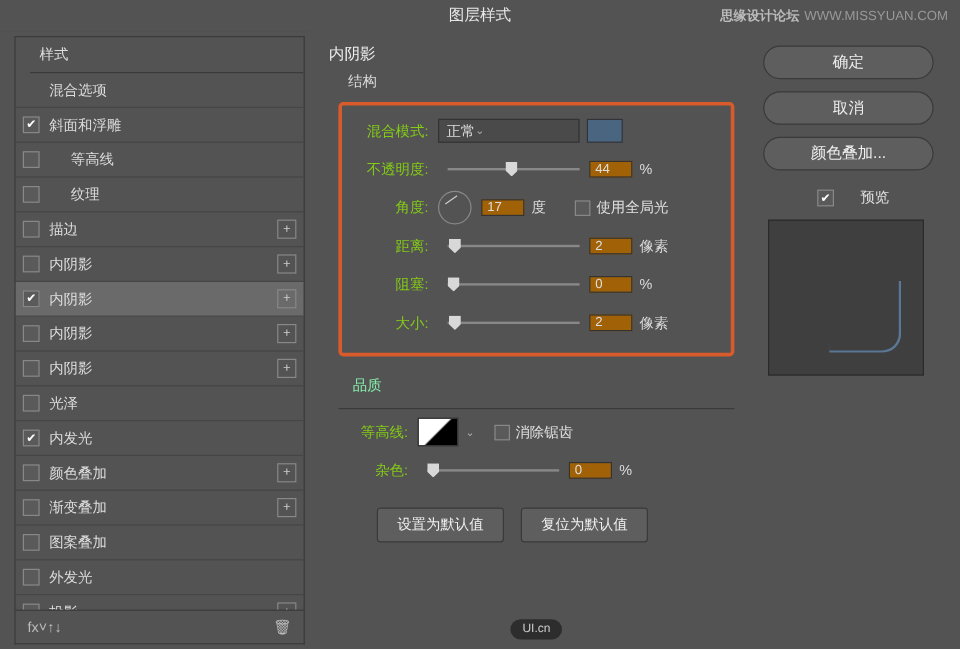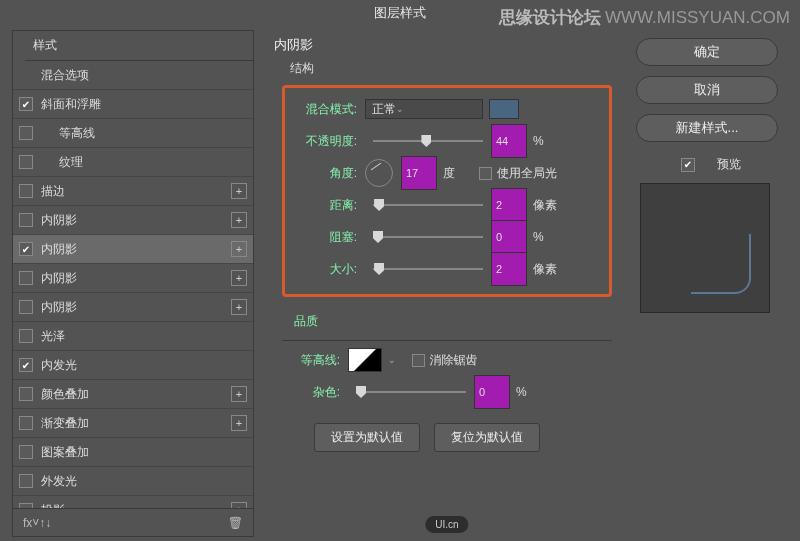--- a/index.html
+++ b/index.html
@@ -1,46 +1,46 @@
 <!DOCTYPE html>
 <html><head>
 <meta charset="utf-8">
 <style>
 * { margin: 0; padding: 0; box-sizing: border-box; font-family: "Microsoft YaHei", Arial, sans-serif; }
 body { background: #535353; color: #e0e0e0; font-size: 12px; width: 800px; height: 541px; overflow: hidden; position: relative; }
 .titlebar { height: 26px; background: #535353; display: flex; align-items: center; justify-content: center; position: relative; }
 .title { font-size: 13px; color: #e8e8e8; }
-.watermark { position: absolute; right: 10px; top: 6px; font-size: 17px; color: #999; }
+.watermark { position: absolute; right: 10px; top: 6px; font-size: 11px; color: #999; }
 .watermark .cn { font-weight: bold; color: #bbb; margin-right: 4px; }
 .main { display: flex; height: calc(100% - 26px); }
 .leftcol { width: 258px; background: #535353; display: flex; flex-direction: column; }
 .style-list { flex: 1; border: 1px solid #3a3a3a; margin: 4px 4px 0 12px; overflow: hidden; }
 .style-header { padding: 6px 8px; border-bottom: 1px solid #3a3a3a; color: #ddd; margin-left: 12px; }
 .style-row { display: flex; align-items: center; padding: 4px 6px; border-bottom: 1px solid #454545; height: 29px; }
 .style-row.sel { background: #6a6a6a; }
 .style-row .chk { width: 14px; height: 14px; border: 1px solid #888; margin-right: 8px; background: #5a5a5a; display: inline-flex; align-items: center; justify-content: center; font-size: 10px; color: #fff; }
 .style-row .chk.on::before { content: "✔"; }
 .style-row .lbl { flex: 1; color: #ddd; }
 .style-row .plus { width: 16px; height: 16px; border: 1px solid #888; display: flex; align-items: center; justify-content: center; font-size: 11px; color: #ccc; margin-left: 4px; }
 .style-row.indent .lbl { padding-left: 18px; }
 .bottom-bar { height: 28px; display: flex; align-items: center; padding: 0 10px; border-top: 1px solid #3a3a3a; margin: 0 4px 4px 12px; border: 1px solid #3a3a3a; border-top: none; }
 .bottom-bar .ico { color: #bbb; font-size: 12px; }
 .bottom-bar .spacer { flex: 1; }
 .center { flex: 1; padding: 10px 10px 10px 16px; position: relative; }
 .section-title { font-size: 13px; color: #eee; margin-bottom: 6px; }
 .sub-title { font-size: 12px; color: #ddd; margin-left: 16px; margin-bottom: 8px; }
 .highlight-box { border: 3px solid #d95b2b; border-radius: 4px; padding: 10px 14px 14px 14px; width: 330px; margin-left: 8px; }
 .form-row { display: flex; align-items: center; margin-bottom: 10px; height: 22px; }
-.form-row .label { width: 58px; text-align: right; margin-right: 8px; color: #86efac; }
+.form-row .label { width: 58px; text-align: right; margin-right: 8px; color: #84cc16; }
 .select { background: #4a4a4a; border: 1px solid #333; height: 20px; width: 118px; display: flex; align-items: center; padding: 0 6px; justify-content: flex-start; font-size: 12px; color: #ddd; }
 .select .arrow { font-size: 9px; color: #aaa; }
 .color-swatch { width: 30px; height: 20px; background: #4a6580; border: 1px solid #333; margin-left: 6px; }
 .slider-track { flex: 1; height: 2px; background: #888; position: relative; margin: 0 8px; max-width: 110px; }
 .slider-thumb { position: absolute; top: -5px; width: 10px; height: 12px; background: #d8d8d8; clip-path: polygon(0 0, 100% 0, 100% 60%, 50% 100%, 0 60%); }
-.num-input { width: 36px; height: 34px; background: #a21caf; border: 1px solid #333; color: #ddd; text-align: left; padding: 0 4px; font-size: 11px; display: flex; align-items: center; }
+.num-input { width: 36px; height: 14px; background: #a16207; border: 1px solid #333; color: #ddd; text-align: left; padding: 0 4px; font-size: 11px; display: flex; align-items: center; }
 .unit { margin-left: 6px; color: #ddd; width: 28px; }
 .angle-dial { width: 28px; height: 28px; border: 1px solid #888; border-radius: 50%; position: relative; margin-right: 8px; }
 .angle-dial::after { content: ""; position: absolute; width: 12px; height: 1px; background: #ccc; top: 6px; left: 4px; transform: rotate(-35deg); }
 .chk2 { width: 13px; height: 13px; border: 1px solid #888; margin: 0 5px 0 8px; display: inline-block; background: #5a5a5a; }
 .quality-sec { margin-top: 16px; margin-left: 8px; width: 330px; }
 .quality-title { color: #86efac; margin-left: 12px; margin-bottom: 10px; }
 .contour-swatch { width: 34px; height: 24px; background: linear-gradient(135deg, #fff 0%, #fff 48%, #000 52%, #000 100%); border: 1px solid #333; margin-right: 6px; }
 .btns-row { display: flex; gap: 14px; margin-top: 20px; margin-left: 40px; }
 .btn { background: #5e5e5e; border: 1px solid #3a3a3a; border-radius: 3px; padding: 5px 16px; color: #eee; font-size: 12px; }
 .rightcol { width: 164px; padding: 12px 14px 0 0; }
@@ -235,21 +235,21 @@
       <div class="btn">设置为默认值</div>
       <div class="btn">复位为默认值</div>
     </div>
 
     <div class="ui-watermark">UI.cn</div>
   </div>
 
   <div class="rightcol">
     <div class="big-btn">确定</div>
     <div class="big-btn">取消</div>
-    <div class="big-btn">新建样式...</div>
+    <div class="big-btn">颜色叠加...</div>
     <div class="preview-chk">
       <span class="chk on"></span>
       <span>预览</span>
     </div>
     <div class="preview-box">
       <div class="preview-shape"></div>
     </div>
   </div>
 </div>
 

